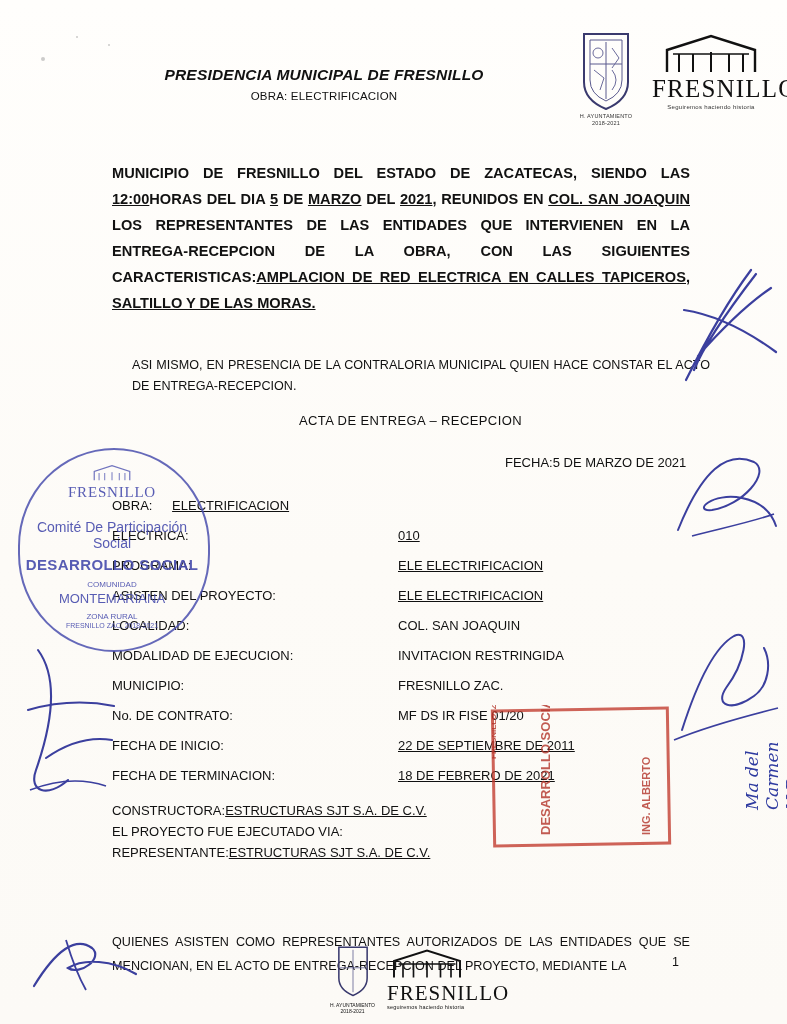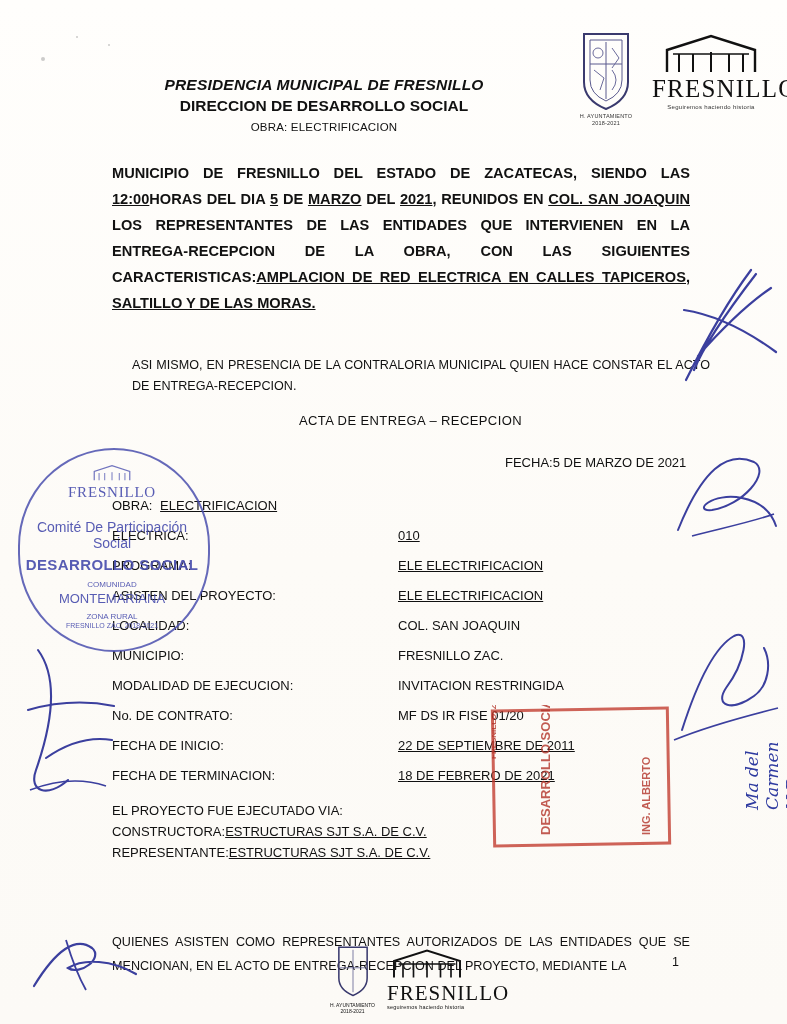--- a/index.html
+++ b/index.html
@@ -28,21 +28,21 @@
   .speck {
     position: absolute;
     background: #9a9a9a;
     border-radius: 50%;
     opacity: .5;
   }
 
   
   .header {
     position: absolute;
-    top: 76px;
+    top: 66px;
     left: 0;
     width: 648px;
     text-align: center;
   }
   .hdr-l1 {
     font-style: italic;
     font-weight: bold;
     font-size: 15.5px;
     letter-spacing: .2px;
   }
@@ -285,86 +285,85 @@
       <path d="M8 38 V16 L52 2 L96 16 V38" fill="none" stroke="#111" stroke-width="2.4"></path>
       <path d="M20 38 V20 M34 38 V20 M52 38 V18 M70 38 V20 M84 38 V20" stroke="#111" stroke-width="2"></path>
       <path d="M14 20 H90" stroke="#111" stroke-width="1.6"></path>
     </svg>
     <div class="word">FRESNILLO</div>
     <div class="tag">Seguiremos haciendo historia</div>
   </div>
 
   <div class="header">
     <div class="hdr-l1">PRESIDENCIA MUNICIPAL DE FRESNILLO</div>
-    <div class="hdr-l2">DIRECCION DE DESARROLLO SOCIAL</div>
     <div class="hdr-l3">OBRA: ELECTRIFICACION</div>
   </div>
 
   <div class="intro">
     <b>MUNICIPIO DE FRESNILLO DEL ESTADO DE ZACATECAS</b><b>, SIENDO LAS </b><b class="u">12:00</b><b>HORAS DEL DIA </b><b class="u">5</b><b> DE </b><b class="u">MARZO</b><b> DEL </b><b class="u">2021</b><b>, REUNIDOS EN </b><b class="u">COL. SAN JOAQUIN</b><b> LOS REPRESENTANTES DE LAS ENTIDADES QUE INTERVIENEN EN LA ENTREGA-RECEPCION DE LA OBRA, CON LAS SIGUIENTES CARACTERISTICAS:</b><b class="u">AMPLACION DE RED ELECTRICA EN CALLES TAPICEROS, SALTILLO Y DE LAS MORAS.</b>
   </div>
 
   <div class="blk-note">ASI MISMO, EN PRESENCIA DE LA CONTRALORIA MUNICIPAL QUIEN HACE CONSTAR EL ACTO DE ENTREGA-RECEPCION.</div>
 
   <div class="acta-title">ACTA DE ENTREGA – RECEPCION</div>
 
   <div class="fecha">
     <span>FECHA:</span><span>5 DE MARZO DE 2021</span>
   </div>
 
   <div class="fields">
     <div class="frow">
       <div class="fkey">
         <span>OBRA:</span>
-        <span class="u" style="margin-left:4px;">ELECTRIFICACION</span>
+        <span class="u" style="margin-left:16px;">ELECTRIFICACION</span>
       </div>
     </div>
     <div class="frow">
       <div class="fkey">ELECTRICA:</div>
       <div class="fval u">010</div>
     </div>
     <div class="frow">
       <div class="fkey">PROGRAMA:</div>
       <div class="fval u">ELE ELECTRIFICACION</div>
     </div>
     <div class="frow">
       <div class="fkey">ASISTEN DEL PROYECTO:</div>
       <div class="fval u">ELE ELECTRIFICACION</div>
     </div>
     <div class="frow">
       <div class="fkey">LOCALIDAD:</div>
       <div class="fval">COL. SAN JOAQUIN</div>
     </div>
     <div class="frow">
+      <div class="fkey">MODALIDAD DE EJECUCION:</div>
+      <div class="fval">INVITACION RESTRINGIDA</div>
+    </div>
+    <div class="frow">
       <div class="fkey">MUNICIPIO:</div>
       <div class="fval">FRESNILLO ZAC.</div>
     </div>
     <div class="frow">
-      <div class="fkey">MODALIDAD DE EJECUCION:</div>
-      <div class="fval">INVITACION RESTRINGIDA</div>
-    </div>
-    <div class="frow">
       <div class="fkey">No. DE CONTRATO:</div>
       <div class="fval">MF DS IR FISE 01/20</div>
     </div>
     <div class="frow">
       <div class="fkey">FECHA DE INICIO:</div>
       <div class="fval u">22 DE SEPTIEMBRE DE 2011</div>
     </div>
     <div class="frow">
       <div class="fkey">FECHA DE TERMINACION:</div>
       <div class="fval u">18 DE FEBRERO DE 2021</div>
     </div>
   </div>
 
   <div class="via">
-    <div class="line">EL PROYECTO FUE EJECUTADO VIA:</div>
     <div class="line">
       <span>CONSTRUCTORA:</span><span class="u">ESTRUCTURAS SJT S.A. DE C.V.</span>
     </div>
+    <div class="line">EL PROYECTO FUE EJECUTADO VIA:</div>
     <div class="line">
       <span>REPRESENTANTE:</span><span class="u">ESTRUCTURAS SJT S.A. DE C.V.</span>
     </div>
   </div>
 
   <div class="closing">QUIENES ASISTEN COMO REPRESENTANTES AUTORIZADOS DE LAS ENTIDADES QUE SE MENCIONAN, EN EL ACTO DE ENTREGA-RECEPCION DEL PROYECTO, MEDIANTE LA</div>
 
   <div class="pageno">1</div>
 
   <div class="footer-logo">

